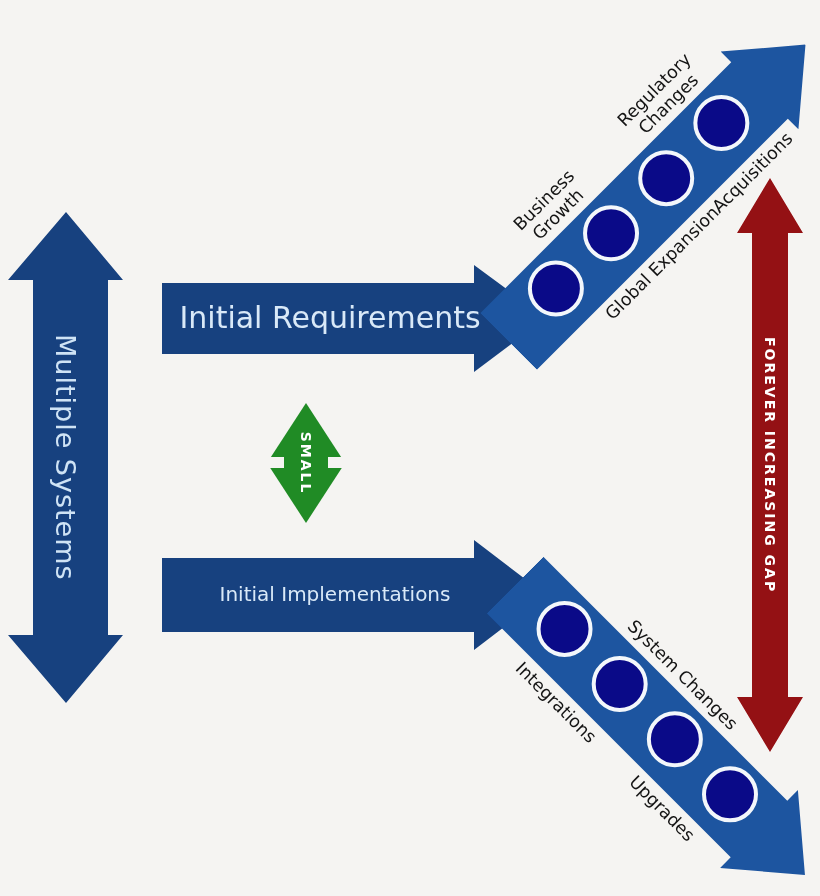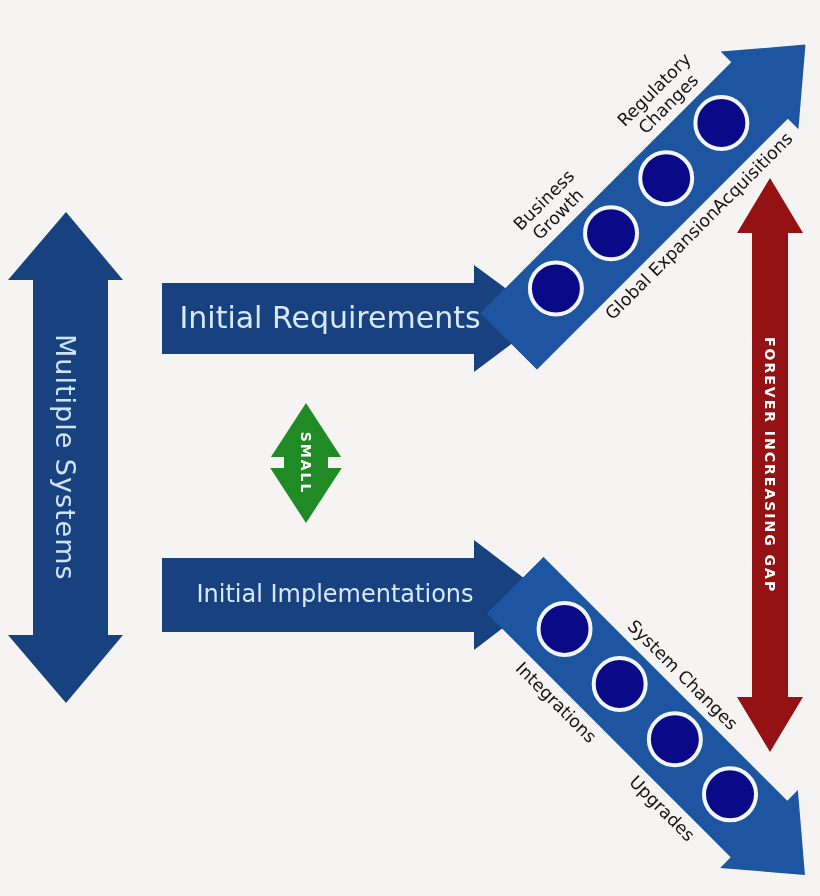--- a/index.html
+++ b/index.html
@@ -42,21 +42,21 @@
     margin-left:19px;
   }
   .h-arrow.req{
     top:265px;width:384px;height:107px;
     clip-path:polygon(0px 18px,312px 18px,312px 0px,384px 53px,312px 107px,312px 89px,0px 89px);
     font-size:30px;padding:0 58px 2px 10px;
   }
   .h-arrow.impl{
     top:540px;width:384px;height:110px;
     clip-path:polygon(0px 18px,312px 18px,312px 0px,384px 55px,312px 110px,312px 92px,0px 92px);
-    font-size:24px;padding:0 46px 2px 8px;
+    font-size:20px;padding:0 46px 2px 8px;
   }
   .h-arrow span{white-space:nowrap;}
 
   
   .small-gap{position:absolute;left:267px;top:403px;width:78px;height:120px;}
   .small-gap .diamond{
     position:absolute;inset:0;background:var(--small-green);
     clip-path:polygon(50% 0,100% 50%,50% 100%,0 50%);
   }
   .small-gap .notch{

